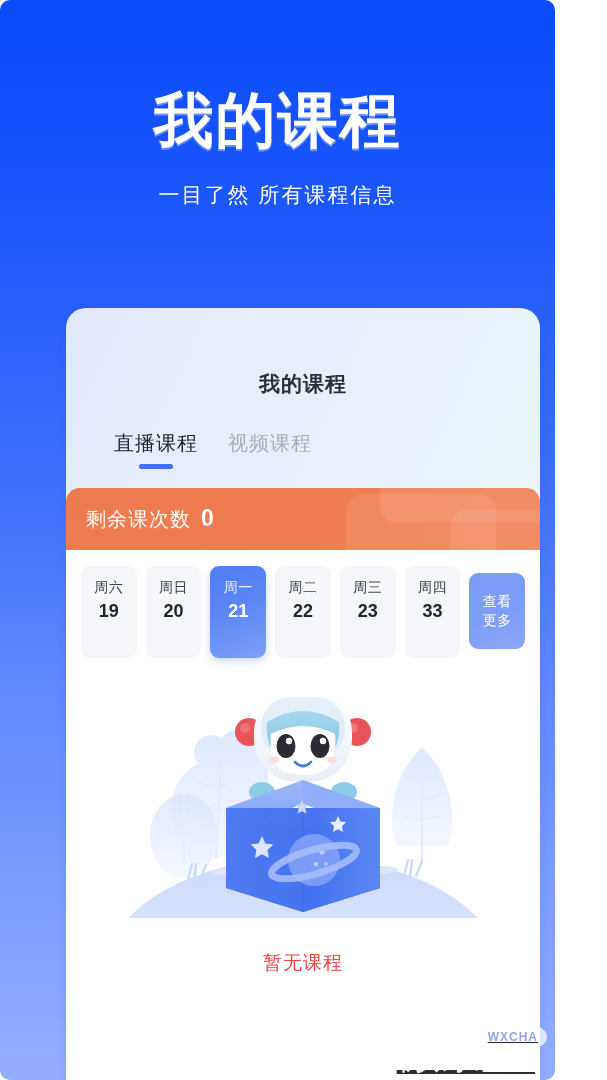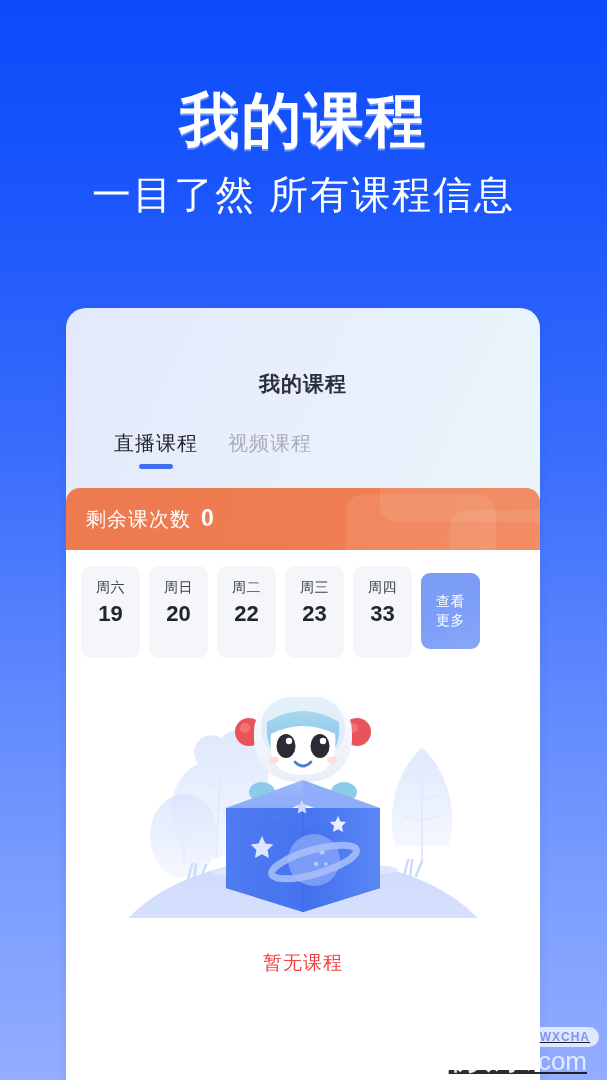--- a/index.html
+++ b/index.html
@@ -6,51 +6,52 @@
 
   html, body {
     width: 607px;
     height: 1080px;
     overflow: hidden;
     font-family: "Liberation Sans", "DejaVu Sans", sans-serif;
   }
 
   .screen {
     position: relative;
-    width: 607px;
+    width: 555px;
     height: 1080px;
     background: linear-gradient(180deg,
         #0b4bfa 0%,
         #1b56fb 18%,
         #3a6dfc 42%,
         #5c86fd 62%,
         #7a9dfe 82%,
         #93adff 100%);
     overflow: hidden;
+    border-radius: 10px;
   }
 
   
   .hero {
     position: absolute;
     left: 0; right: 0;
     top: 86px;
     text-align: center;
   }
   .hero-title {
     font-family: "DejaVu Sans", sans-serif;
     font-size: 60px;
     line-height: 68px;
     font-weight: 700;
     color: #ffffff;
     letter-spacing: 2px;
     text-shadow: 0 2px 0 rgba(255,255,255,0.35);
   }
   .hero-sub {
     margin-top: 20px;
-    font-size: 39px;
+    font-size: 21px;
     line-height: 42px;
     font-weight: 400;
     color: #ffffff;
     letter-spacing: 2px;
   }
 
   
   .card {
     position: absolute;
     left: 66px;
@@ -154,21 +155,21 @@
     border-radius: 9px;
     background: #f4f6fa;
     display: flex;
     flex-direction: column;
     align-items: center;
     justify-content: flex-start;
     padding-top: 13px;
     cursor: pointer;
   }
   .day .dow { font-size: 14px; color: #3d424b; letter-spacing: 0.5px; text-align: right; }
-  .day .dnum { font-size: 22px; font-weight: 700; color: #21252c; margin-top: 4px; }
+  .day .dnum { font-size: 18px; font-weight: 700; color: #21252c; margin-top: 4px; }
   .day.selected {
     background: linear-gradient(160deg, #4f7df4 0%, #5b86f6 45%, #7ea0f9 100%);
     box-shadow: 0 3px 8px rgba(70,115,240,0.28);
   }
   .day.selected .dow { color: #e8eeff; }
   .day.selected .dnum { color: #ffffff; }
 
   .more-btn {
     width: 59px;
     height: 76px;
@@ -278,20 +279,24 @@
 
       <div class="dates">
         <div class="day">
           <span class="dow">周六</span>
           <span class="dnum">19</span>
         </div>
         <div class="day">
           <span class="dow">周日</span>
           <span class="dnum">20</span>
         </div>
+        <div class="day selected">
+          <span class="dow">周一</span>
+          <span class="dnum">21</span>
+        </div>
         <div class="day">
           <span class="dow">周二</span>
           <span class="dnum">22</span>
         </div>
         <div class="day">
           <span class="dow">周三</span>
           <span class="dnum">23</span>
         </div>
         <div class="day">
           <span class="dow">周四</span>

